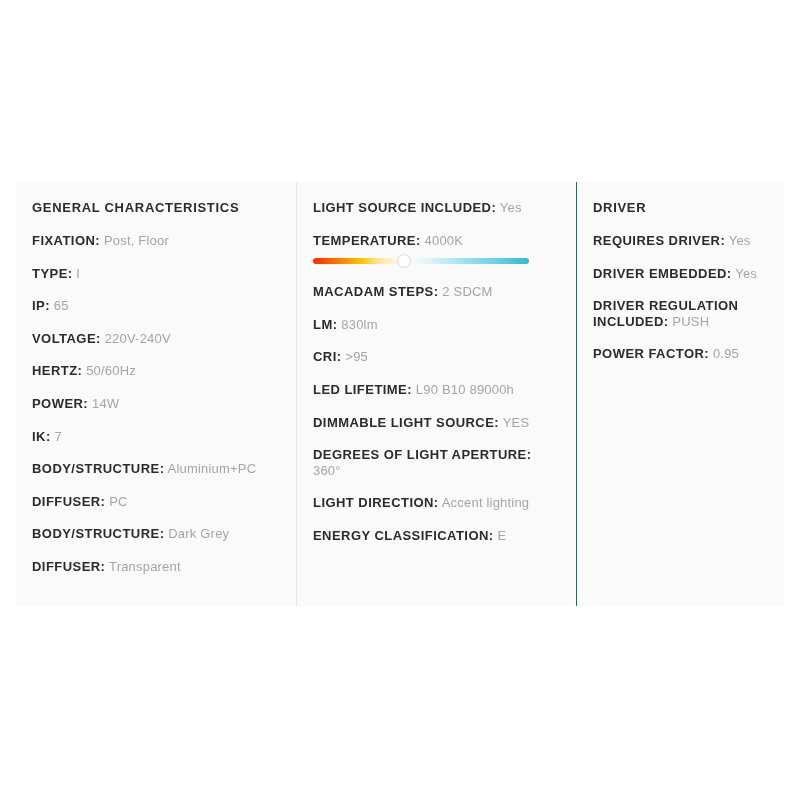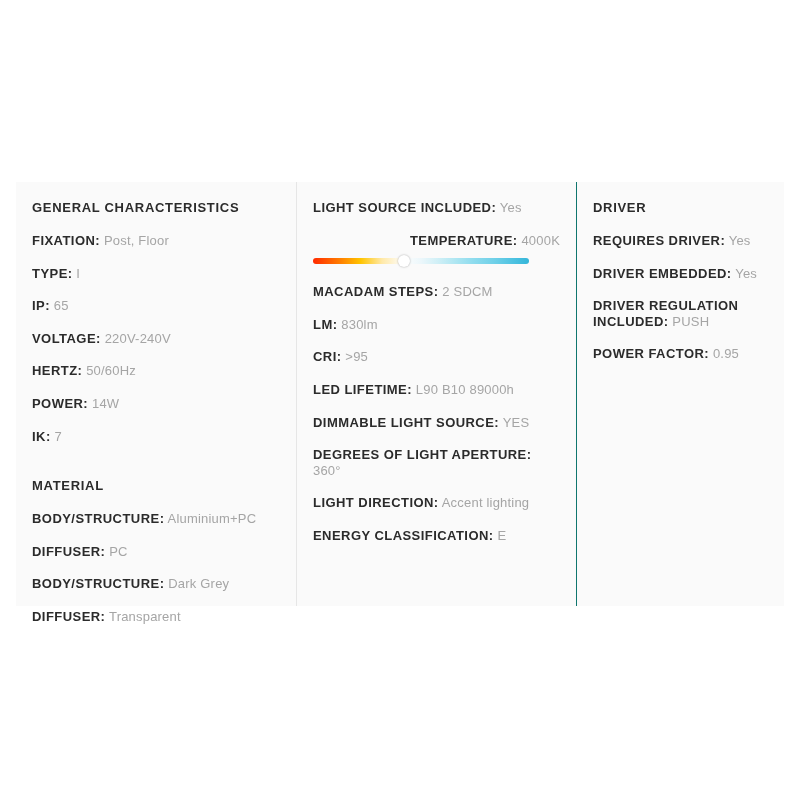--- a/index.html
+++ b/index.html
@@ -64,21 +64,20 @@
   .spec-label {
     font-weight: bold;
     color: #2b2b2b;
     letter-spacing: 0.45px;
   }
   .spec-value {
     color: #a5a5a5;
   }
   .temp-row {
     margin-bottom: 8px;
-    text-align: right;
   }
   .temp-bar-wrap {
     position: relative;
     width: 216px;
     height: 10px;
     margin: 4px 0 18px 0;
   }
   .temp-bar {
     position: absolute;
     left: 0;
@@ -142,21 +141,20 @@
       </div>
       <div class="spec-row">
         <span class="spec-label">POWER:</span>
         <span class="spec-value">14W</span>
       </div>
       <div class="spec-row">
         <span class="spec-label">IK:</span>
         <span class="spec-value">7</span>
       </div>
 
-      <h3 class="section-title spaced">MATERIAL</h3>
       <div class="spec-row">
         <span class="spec-label">BODY/STRUCTURE:</span>
         <span class="spec-value">Aluminium+PC</span>
       </div>
       <div class="spec-row">
         <span class="spec-label">DIFFUSER:</span>
         <span class="spec-value">PC</span>
       </div>
 
       <div class="spec-row">

